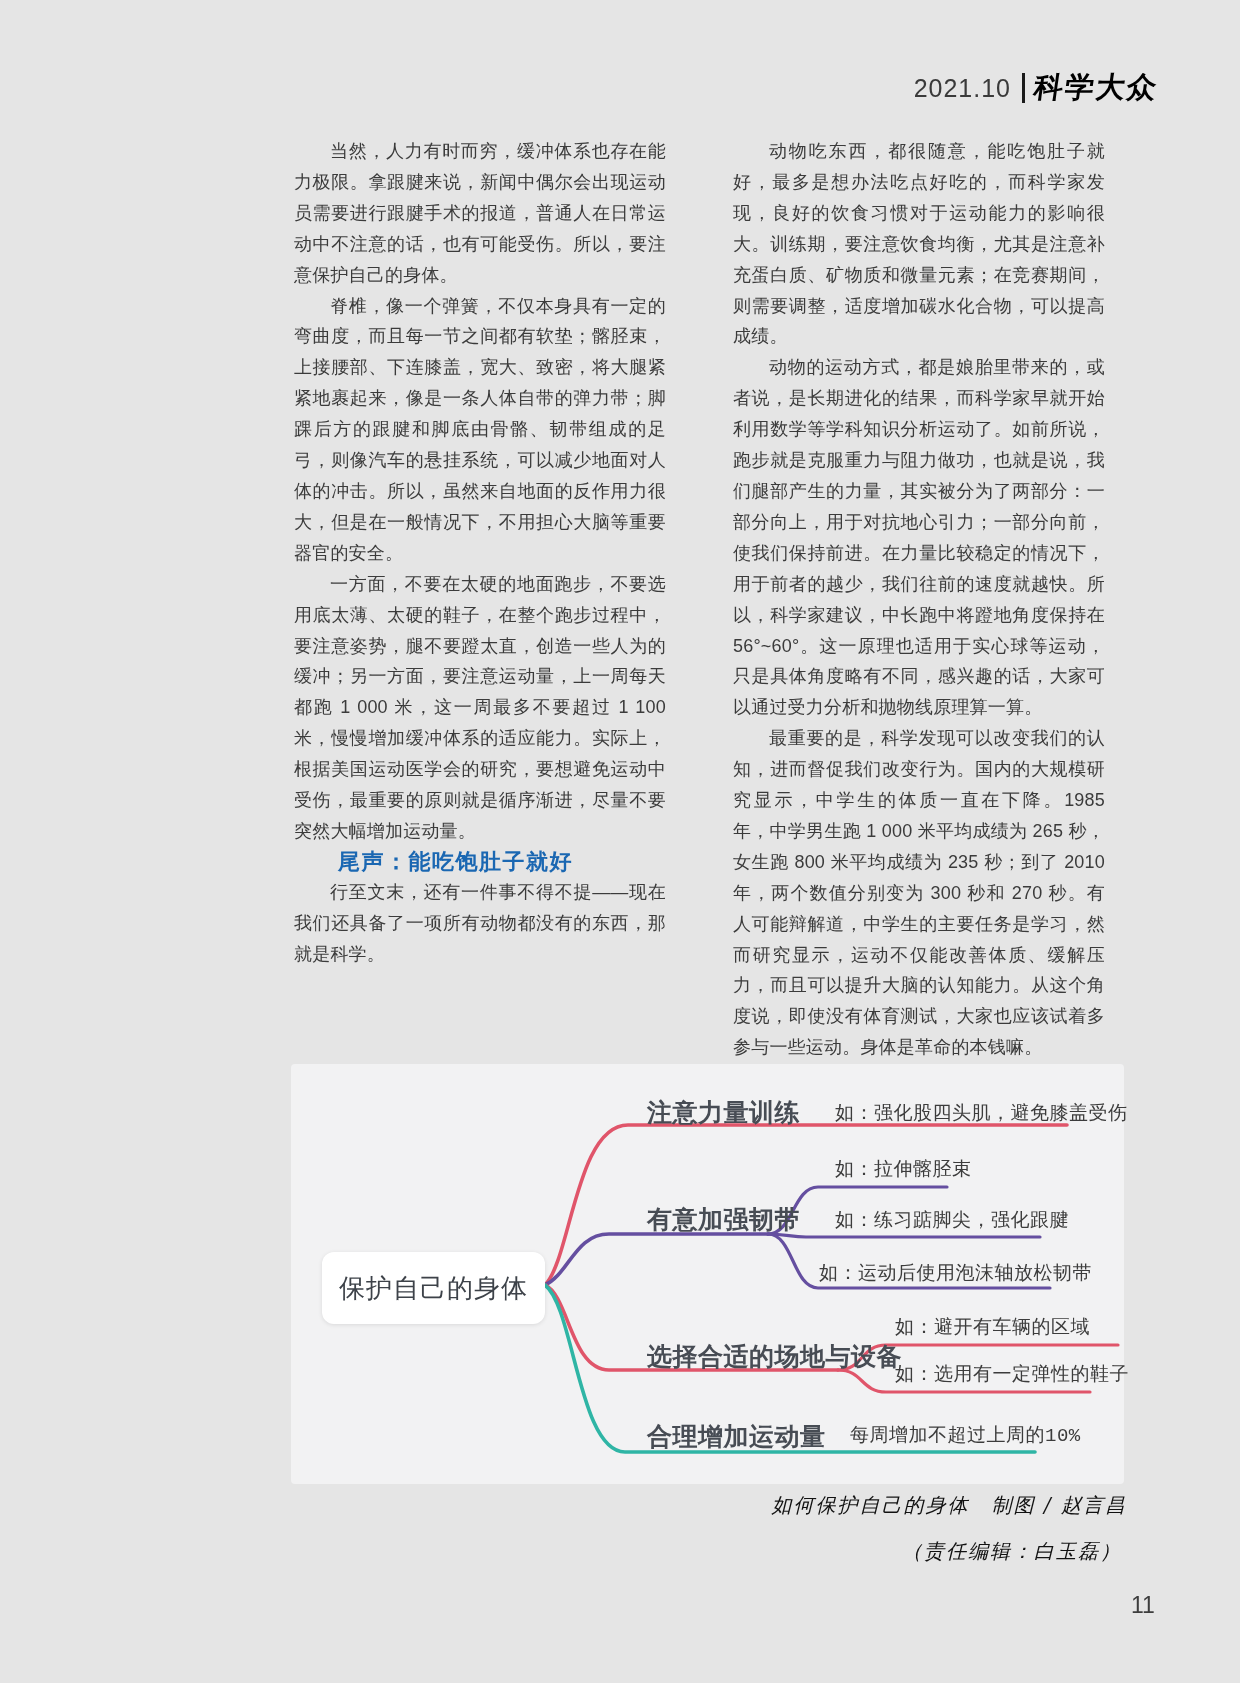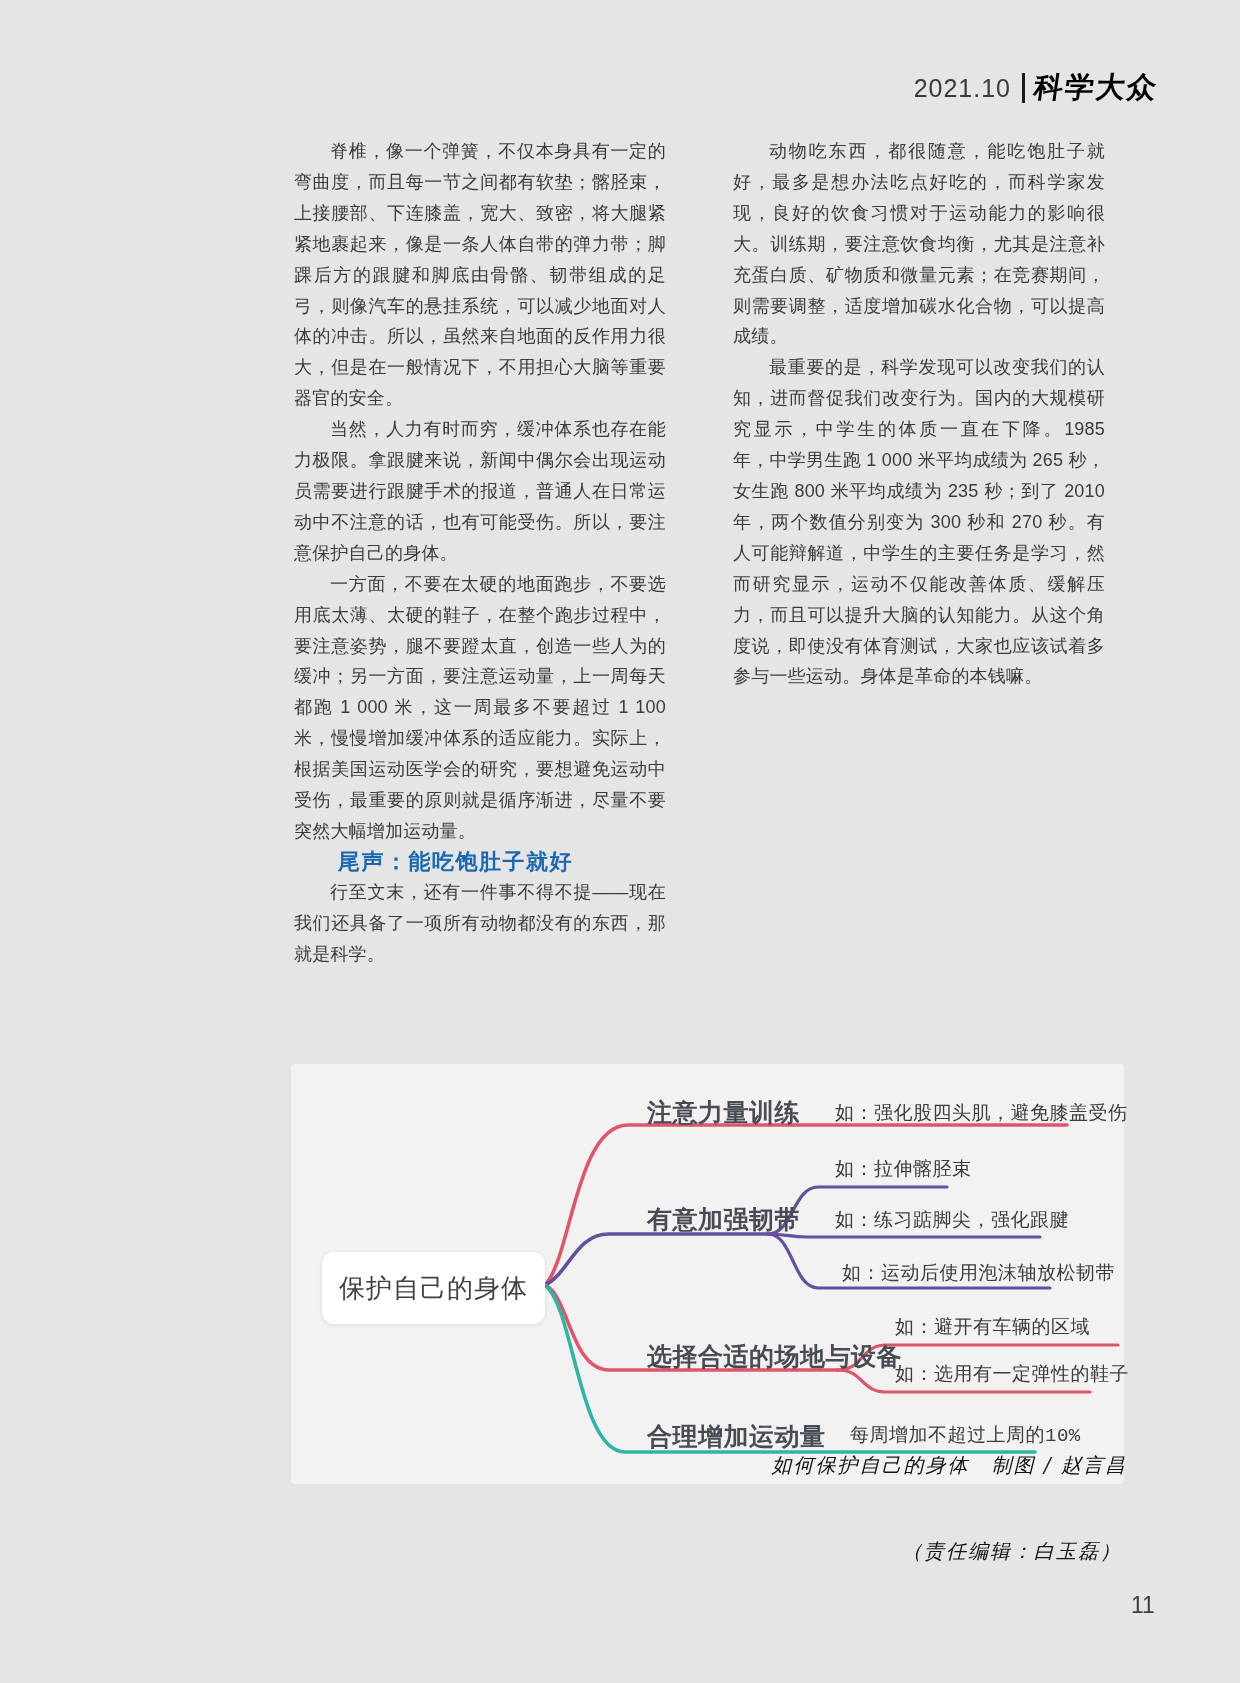--- a/index.html
+++ b/index.html
@@ -68,21 +68,21 @@
     font-size:19px; font-weight:400; color:#3c3c3c; letter-spacing:0.5px;font-family:Liberation Mono, monospace;
   }
   .stroke-red{stroke:#e0556a;}
   .stroke-purple{stroke:#654fa0;}
   .stroke-teal{stroke:#2fb5a5;}
   .mm-line{fill:none; stroke-linecap:round; stroke-linejoin:round;}
   .w-main{stroke-width:3.6px;}
   .w-child{stroke-width:3.2px;}
   
   .caption{
-    position:absolute; top:1452px; right:113px;
+    position:absolute; top:1492px; right:113px;
     font-family:"DejaVu Serif","Liberation Serif",serif;
     font-style:italic; font-size:20px; color:#111;
     letter-spacing:2px; white-space:nowrap;
   }
   .editor-note{
     position:absolute; top:1538px; right:118px;
     font-family:"DejaVu Serif","Liberation Serif",serif;
     font-style:italic; font-size:20px; color:#111;
     letter-spacing:2px; white-space:nowrap;
   }
@@ -96,29 +96,30 @@
 
 <div class="page">
 
   <div class="header">
     <span class="issue">2021.10</span>
     <span class="divider"></span>
     <span class="logo">科学大众</span>
   </div>
 
   <div class="col col-left">
+    <p>当然，人力有时而穷，缓冲体系也存在能力极限。拿跟腱来说，新闻中偶尔会出现运动员需要进行跟腱手术的报道，普通人在日常运动中不注意的话，也有可能受伤。所以，要注意保护自己的身体。</p>
     <p>脊椎，像一个弹簧，不仅本身具有一定的弯曲度，而且每一节之间都有软垫；髂胫束，上接腰部、下连膝盖，宽大、致密，将大腿紧紧地裹起来，像是一条人体自带的弹力带；脚踝后方的跟腱和脚底由骨骼、韧带组成的足弓，则像汽车的悬挂系统，可以减少地面对人体的冲击。所以，虽然来自地面的反作用力很大，但是在一般情况下，不用担心大脑等重要器官的安全。</p>
-    <p>当然，人力有时而穷，缓冲体系也存在能力极限。拿跟腱来说，新闻中偶尔会出现运动员需要进行跟腱手术的报道，普通人在日常运动中不注意的话，也有可能受伤。所以，要注意保护自己的身体。</p>
     <p>一方面，不要在太硬的地面跑步，不要选用底太薄、太硬的鞋子，在整个跑步过程中，要注意姿势，腿不要蹬太直，创造一些人为的缓冲；另一方面，要注意运动量，上一周每天都跑 1 000 米，这一周最多不要超过 1 100 米，慢慢增加缓冲体系的适应能力。实际上，根据美国运动医学会的研究，要想避免运动中受伤，最重要的原则就是循序渐进，尽量不要突然大幅增加运动量。</p>
     <p class="section-heading">尾声：能吃饱肚子就好</p>
     <p>行至文末，还有一件事不得不提——现在我们还具备了一项所有动物都没有的东西，那就是科学。</p>
   </div>
 
   <div class="col col-right">
     <p>动物吃东西，都很随意，能吃饱肚子就好，最多是想办法吃点好吃的，而科学家发现，良好的饮食习惯对于运动能力的影响很大。训练期，要注意饮食均衡，尤其是注意补充蛋白质、矿物质和微量元素；在竞赛期间，则需要调整，适度增加碳水化合物，可以提高成绩。</p>
+    <p>动物的运动方式，都是娘胎里带来的，或者说，是长期进化的结果，而科学家早就开始利用数学等学科知识分析运动了。如前所说，跑步就是克服重力与阻力做功，也就是说，我们腿部产生的力量，其实被分为了两部分：一部分向上，用于对抗地心引力；一部分向前，使我们保持前进。在力量比较稳定的情况下，用于前者的越少，我们往前的速度就越快。所以，科学家建议，中长跑中将蹬地角度保持在56°~60°。这一原理也适用于实心球等运动，只是具体角度略有不同，感兴趣的话，大家可以通过受力分析和抛物线原理算一算。</p>
     <p>最重要的是，科学发现可以改变我们的认知，进而督促我们改变行为。国内的大规模研究显示，中学生的体质一直在下降。1985 年，中学男生跑 1 000 米平均成绩为 265 秒，女生跑 800 米平均成绩为 235 秒；到了 2010 年，两个数值分别变为 300 秒和 270 秒。有人可能辩解道，中学生的主要任务是学习，然而研究显示，运动不仅能改善体质、缓解压力，而且可以提升大脑的认知能力。从这个角度说，即使没有体育测试，大家也应该试着多参与一些运动。身体是革命的本钱嘛。</p>
   </div>
 
   <div class="mindmap">
     <svg width="833" height="420" viewBox="0 0 833 420">
 
       <path class="mm-line stroke-red w-main" d="M254,221 C280,195 285,61 337,61 H776"></path>
 
       <path class="mm-line stroke-purple w-main" d="M254,221 C278,210 284,170 318,170 H477"></path>
       <path class="mm-line stroke-purple w-child" d="M477,170 C502,170 502,123 527,123 H656"></path>
@@ -133,21 +134,21 @@
     </svg>
 
     <div class="mm-root">保护自己的身体</div>
 
     <div class="mm-label" style="left:356px;top:32px">注意力量训练</div>
     <div class="mm-child" style="left:544px;top:36px">如：强化股四头肌，避免膝盖受伤</div>
 
     <div class="mm-child" style="left:544px;top:92px">如：拉伸髂胫束</div>
     <div class="mm-label" style="left:356px;top:139px">有意加强韧带</div>
     <div class="mm-child" style="left:544px;top:143px">如：练习踮脚尖，强化跟腱</div>
-    <div class="mm-child" style="left:551px;top:196px">如：运动后使用泡沫轴放松韧带</div>
+    <div class="mm-child" style="left:528px;top:196px">如：运动后使用泡沫轴放松韧带</div>
 
     <div class="mm-child" style="left:604px;top:250px">如：避开有车辆的区域</div>
     <div class="mm-label" style="left:356px;top:276px">选择合适的场地与设备</div>
     <div class="mm-child" style="left:604px;top:297px">如：选用有一定弹性的鞋子</div>
 
     <div class="mm-label" style="left:356px;top:356px">合理增加运动量</div>
     <div class="mm-child" style="left:559px;top:358px">每周增加不超过上周的10%</div>
   </div>
 
   <div class="caption">如何保护自己的身体　制图 / 赵言昌</div>

